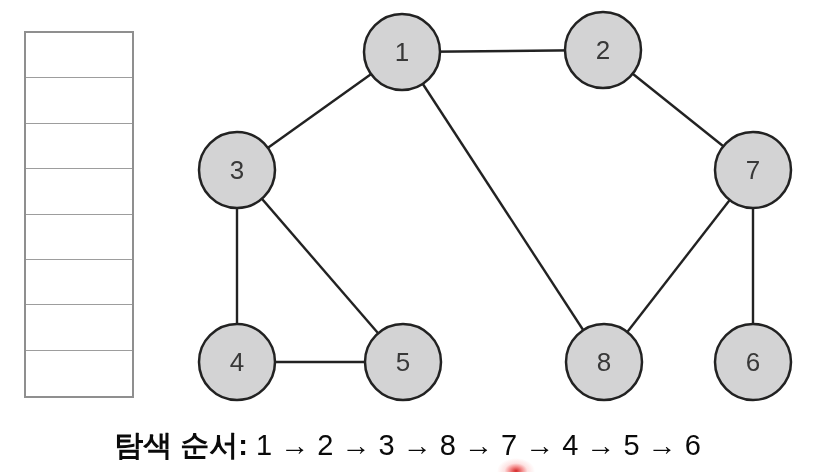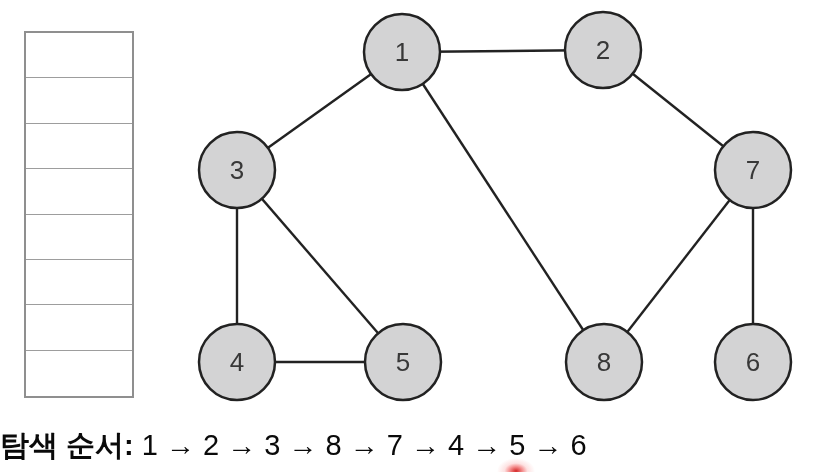--- a/index.html
+++ b/index.html
@@ -44,21 +44,21 @@
   .node-label {
     font-family: "Liberation Sans", sans-serif;
     fill: #383838;
   }
   
   .caption {
     position: absolute;
     left: 0;
     top: 428px;
     width: 815px;
-    text-align: left;
+    text-align: center;
     font-size: 29px;
     line-height: 34px;
     color: #0a0a0a;
     white-space: nowrap;
   }
   .caption-label {
     font-weight: 700;
   }
   .caption-seq {
     font-weight: 400;

